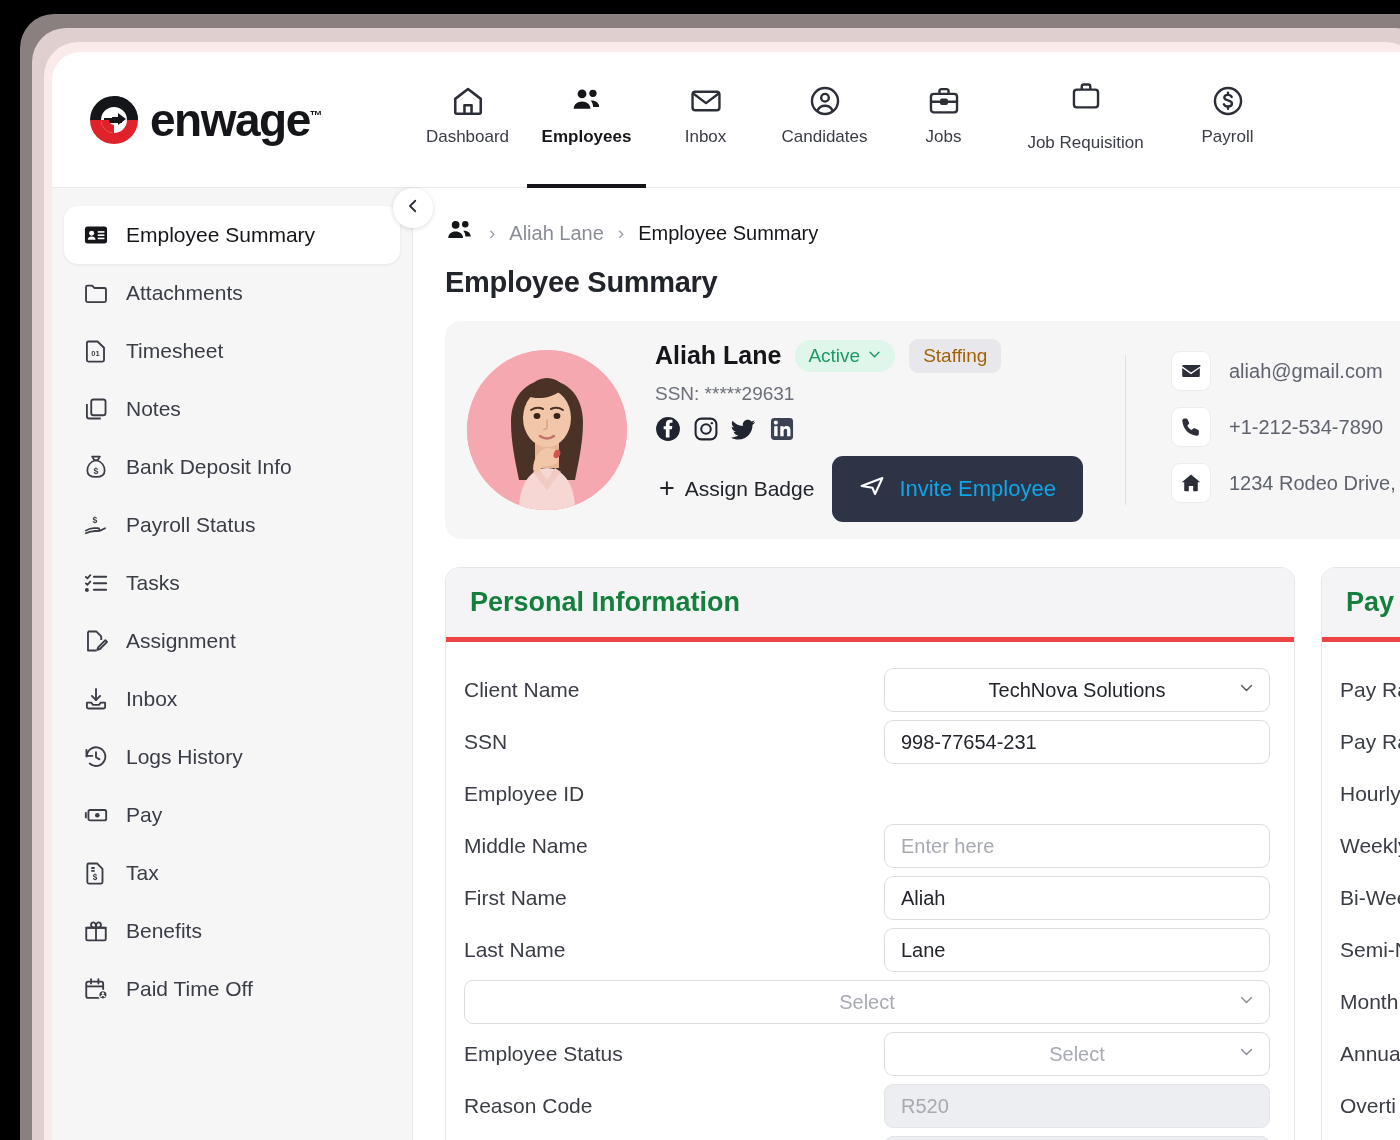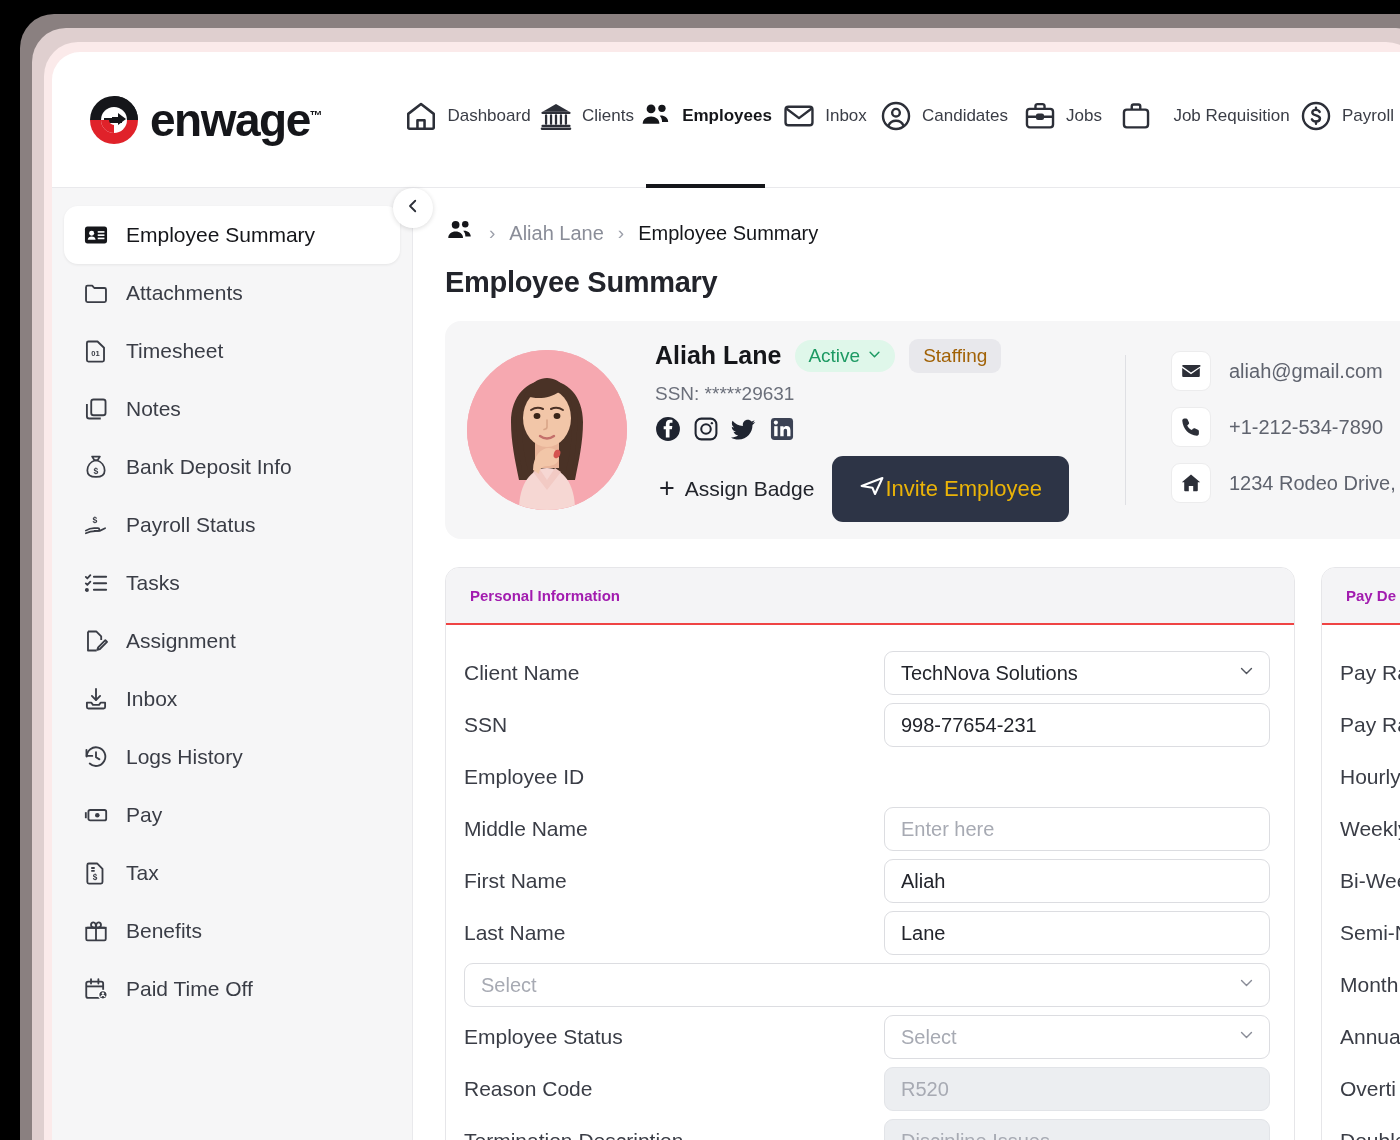--- a/index.html
+++ b/index.html
@@ -45,21 +45,21 @@
   .brand-mark { width: 52px; height: 52px; position: relative; flex: none; }
   .brand-word {
     font-size: 46px; font-weight: 700; letter-spacing: -1.5px;
     color: #15161a; line-height: 1; position: relative;
   }
   .brand-tm { font-size: 13px; vertical-align: super; font-weight: 700; }
 
   .navitems { display: flex; align-items: flex-end; gap: 0; height: 136px; }
   .navitem {
     width: 119px; height: 136px;
-    display: flex; flex-direction: row; align-items: center; justify-content: center;
+    display: flex; flex-direction: column; align-items: center; justify-content: center;
     gap: 9px; cursor: pointer; position: relative;
     padding-bottom: 8px;
   }
   .navitem .nav-ico { height: 34px; display: flex; align-items: center; justify-content: center; }
   .navitem .nav-label { font-size: 17px; color: #3a3d46; white-space: nowrap; }
   .navitem.active .nav-label { font-weight: 700; color: #15161a; }
   .navitem.active::after {
     content: ""; position: absolute; left: 0; right: 0; bottom: 0;
     height: 4px; background: #15161a;
   }
@@ -138,22 +138,22 @@
   .ssn-line { font-size: 19px; color: #6b6f7a; margin-top: 10px; }
   .socials { display: flex; gap: 12px; margin-top: 11px; }
   .soc { width: 26px; height: 26px; cursor: pointer; }
   .action-row { display: flex; align-items: center; gap: 14px; margin-top: 14px; }
   .assign-badge {
     display: flex; align-items: center; gap: 10px;
     font-size: 21px; color: #22242b; cursor: pointer; padding: 6px 4px;
   }
   .plus-glyph { font-size: 27px; line-height: 1; color: #22242b; font-weight: 400; }
   .invite-btn {
-    display: flex; align-items: center; 
-    background: #2d3446; color: #eab308;
+    display: flex; align-items: center; gap: 14px;
+    background: #2d3446; color: #0ea5e9;
     font-size: 22px; padding: 17px 27px; border-radius: 11px;
     cursor: pointer; border: none;
     font-family: "Liberation Sans", sans-serif;
   }
 
   .vdivider {
     position: absolute; left: 680px; top: 34px; bottom: 34px;
     width: 1px; background: #dfe0e4;
   }
   .contact-col {
@@ -172,37 +172,37 @@
   .panels { display: flex; gap: 26px; margin-top: 28px; }
   .panel {
     border: 1px solid #e6e6e9; border-radius: 14px;
     background: #ffffff; overflow: hidden;
   }
   .panel-personal { width: 850px; flex: none; }
   .panel-pay { width: 360px; flex: none; }
   .panel-head {
     background: #f4f4f6;
     padding: 19px 24px;
-    font-size: 15px; font-weight: 700; color: #a21caf;
-    border-bottom: 2px solid #ef4444;
+    font-size: 27px; font-weight: 700; color: #15803d;
+    border-bottom: 5px solid #ef4444;
     white-space: nowrap;
   }
   .panel-body { padding: 22px 24px 0 18px; }
   .form-row {
     display: flex; align-items: center;
     height: 52px; margin-bottom: 0px;
   }
   .form-label { width: 420px; font-size: 21px; color: #3a3d46; flex: none; }
   .field {
     flex: 1; height: 44px; border: 1px solid #dcdde1; border-radius: 9px;
     background: #ffffff; display: flex; align-items: center;
     padding: 0 16px; font-size: 20px; color: #22242b; cursor: text;
     position: relative;
   }
-  .field.select { cursor: pointer; }
+  .field.select { cursor: pointer; justify-content: center; }
   .field.disabled { background: #eceef1; border-color: #e2e4e8; color: #8a8d98; }
   .field .ph { color: #a7aab3; }
   .field .chev { position: absolute; right: 14px; top: 50%; transform: translateY(-50%); }
 
   .pay-row { height: 52px; display: flex; align-items: center; font-size: 21px; color: #3a3d46; white-space: nowrap; }
 </style>
 </head>
 <body>
 
 <div class="frame-layer frame-1"></div>
@@ -233,31 +233,20 @@
       <div class="navitem">
         <span class="nav-ico">
           <svg width="34" height="34" viewBox="0 0 24 24" fill="none" stroke="#2c2f38" stroke-width="1.8" stroke-linejoin="round">
             <path d="M3 10.5 L12 3.5 L21 10.5 V20 a1 1 0 0 1 -1 1 H4 a1 1 0 0 1 -1 -1 Z"></path>
             <path d="M9.5 21 v-6 h5 v6"></path>
           </svg>
         </span>
         <span class="nav-label">Dashboard</span>
       </div>
 
-      <div class="navitem">
-        <span class="nav-ico">
-          <svg width="34" height="34" viewBox="0 0 24 24" fill="none" stroke="#2c2f38" stroke-width="1.6" stroke-linecap="round">
-            <path d="M2.5 9 L12 3.5 L21.5 9 Z" fill="#2c2f38" stroke="none"></path>
-            <path d="M2.5 9.8 h19"></path>
-            <path d="M5 11.5 v6 M8.5 11.5 v6 M12 11.5 v6 M15.5 11.5 v6 M19 11.5 v6"></path>
-            <path d="M2.5 19 h19 M2 21 h20"></path>
-          </svg>
-        </span>
-        <span class="nav-label">Clients</span>
-      </div>
 
       <div class="navitem active">
         <span class="nav-ico">
           <svg width="34" height="34" viewBox="0 0 24 24" fill="#15161a">
             <circle cx="8.5" cy="7" r="3.1"></circle>
             <circle cx="16.2" cy="6.6" r="2.6"></circle>
             <path d="M2.6 17.5 c0 -3.2 2.6 -5.2 5.9 -5.2 s5.9 2 5.9 5.2 z"></path>
             <path d="M15.4 11.7 c2.9 0 5.2 1.8 5.2 4.6 h-4.3 c0 -1.9 -0.6 -3.4 -1.7 -4.5 z"></path>
           </svg>
         </span>

